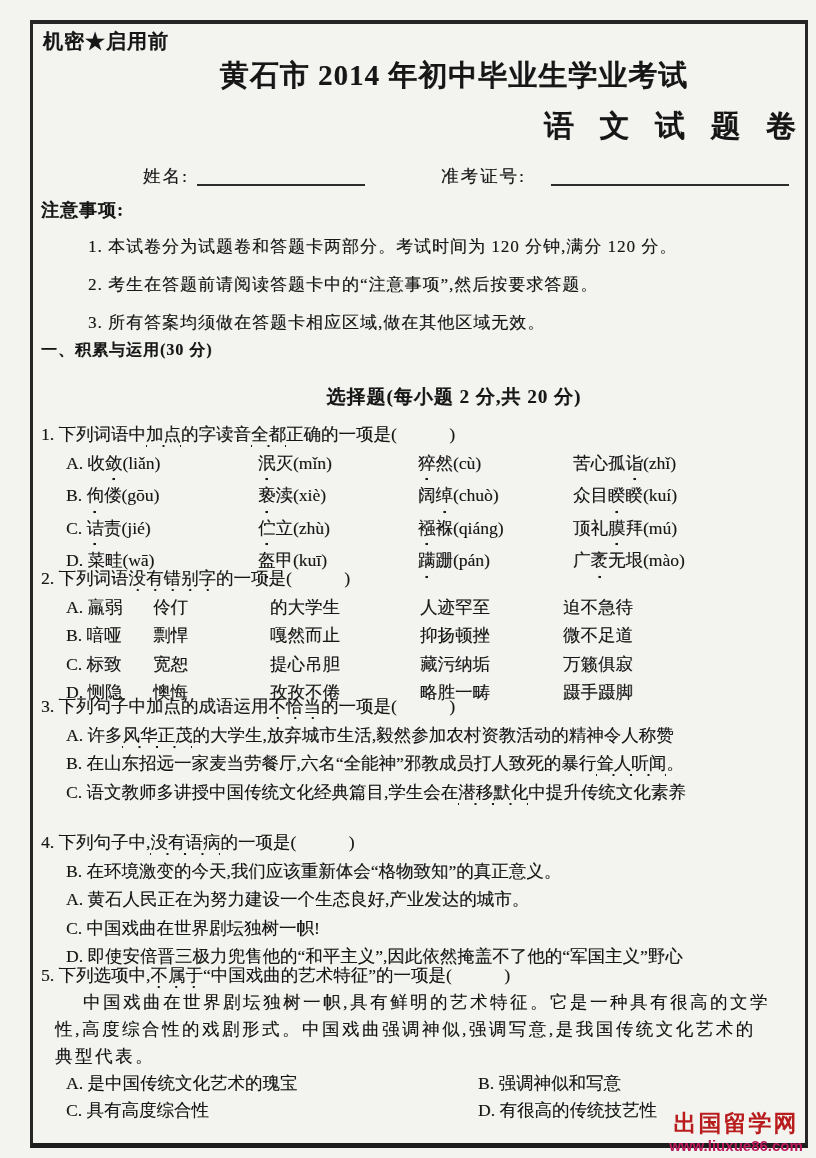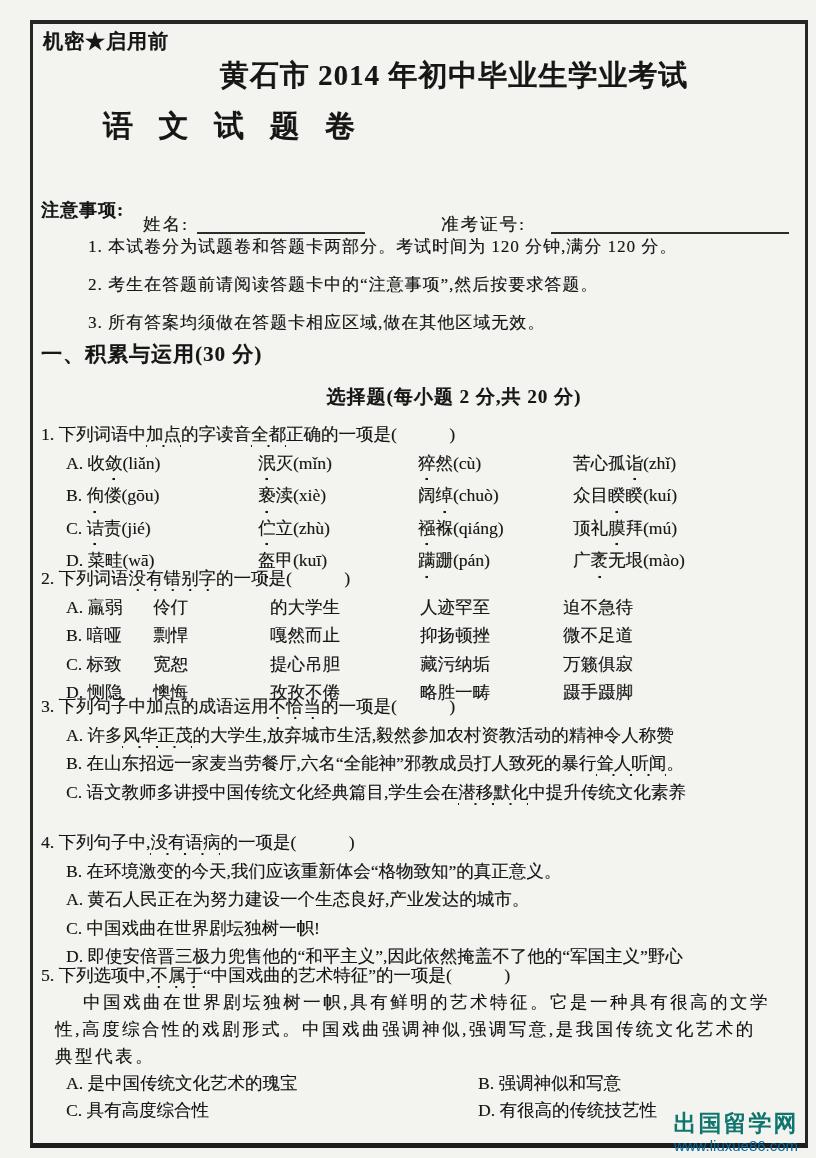--- a/index.html
+++ b/index.html
@@ -11,32 +11,32 @@
     text-shadow:0.4px 0.4px 0 rgba(25,25,25,0.38);
   }
   .frame{
     position:absolute;left:30px;top:20px;width:778px;height:1128px;
     box-sizing:border-box;
     border:3px solid #262626;border-top-width:4px;border-bottom:5px solid #1d1d1d;
     overflow:hidden;
   }
   .confidential{position:absolute;left:10px;top:4px;font-size:20px;font-weight:700;letter-spacing:1px;}
   .title{position:absolute;top:32px;left:70px;right:0;margin:0;text-align:center;font-size:29px;font-weight:700;letter-spacing:1px;white-space:nowrap;}
-  .subtitle{position:absolute;top:82px;left:70px;right:0;margin:0;text-align:left;font-size:30px;font-weight:700;letter-spacing:9px;white-space:nowrap;}
-  .idrow{position:absolute;top:140px;left:0;right:0;height:28px;font-size:17.5px;margin-top:48px;}
+  .subtitle{position:absolute;top:82px;left:70px;right:0;margin:0;text-align:right;font-size:30px;font-weight:700;letter-spacing:9px;white-space:nowrap;}
+  .idrow{position:absolute;top:140px;left:0;right:0;height:28px;font-size:17.5px;}
   .idrow .lbl{position:absolute;top:0;letter-spacing:2px;}
   .idrow .name{left:110px;}
   .idrow .ticket{left:408px;}
   .uline{position:absolute;top:2px;height:18px;border-bottom:2px solid #2c2c2c;}
   .u1{left:164px;width:168px;}
   .u2{left:518px;width:238px;}
   .notice-title{position:absolute;left:8px;top:174px;font-size:18px;font-weight:700;letter-spacing:1px;}
   .notices{position:absolute;left:55px;top:204px;right:0;font-size:17px;}
   .notices .notice-line{height:38px;line-height:38px;white-space:nowrap;letter-spacing:1px;}
-  .section-title{position:absolute;left:8px;top:316px;font-size:21px;font-weight:700;letter-spacing:1px;}
+  .section-title{position:absolute;left:8px;top:316px;font-size:16px;font-weight:700;letter-spacing:1px;}
   .choice-header{position:absolute;left:70px;right:0;top:360px;text-align:center;font-size:19px;font-weight:700;letter-spacing:1px;}
   .question{position:absolute;left:8px;right:-4px;font-size:17.5px;line-height:28.6px;white-space:nowrap;}
   .q1{top:396px;}
   .q2{top:540px;}
   .q3{top:668px;}
   .q4{top:804px;}
   .q5{top:938px;line-height:27px;}
   .row,.optline,.optrow{padding-left:25px;}
   .row span,.optrow span{display:inline-block;}
   .q1 .c0{width:192px;}.q1 .c1{width:160px;}.q1 .c2{width:155px;}
@@ -45,22 +45,22 @@
   .q5 .indent{text-indent:28px;}
   .q5 .para{letter-spacing:2.5px;}
   .q5 .c0{width:412px;}
   .emdot{
     background-image:radial-gradient(circle,#1b1b1b 1.2px,rgba(0,0,0,0) 1.55px);
     background-size:1em 4px;background-repeat:repeat-x;background-position:center bottom;
     padding-bottom:4px;
   }
   .footer{position:absolute;left:0;right:60px;top:1098px;text-align:center;font-size:17.5px;letter-spacing:2px;font-weight:400;}
   .watermark{position:absolute;left:656px;top:1112px;width:160px;text-align:center;line-height:1.05;}
-  .wm-site{font-size:23px;font-weight:700;color:#0f766e;letter-spacing:2px;text-shadow:none;}
-  .wm-url{font-size:15px;font-weight:400;color:#0369a1;font-family:"Liberation Sans","DejaVu Sans",sans-serif;text-shadow:none;margin-top:2px;}
+  .wm-site{font-size:23px;font-weight:700;color:#b91c1c;letter-spacing:2px;text-shadow:none;}
+  .wm-url{font-size:15px;font-weight:700;color:#be185d;font-family:"Liberation Sans","DejaVu Sans",sans-serif;text-shadow:none;margin-top:2px;}
 </style>
 </head>
 <body>
 
 <div class="scan">
   <div class="frame">
     <div class="confidential">机密★启用前</div>
     <h1 class="title">黄石市 2014 年初中毕业生学业考试</h1>
     <h2 class="subtitle">语 文 试 题 卷</h2>
 

